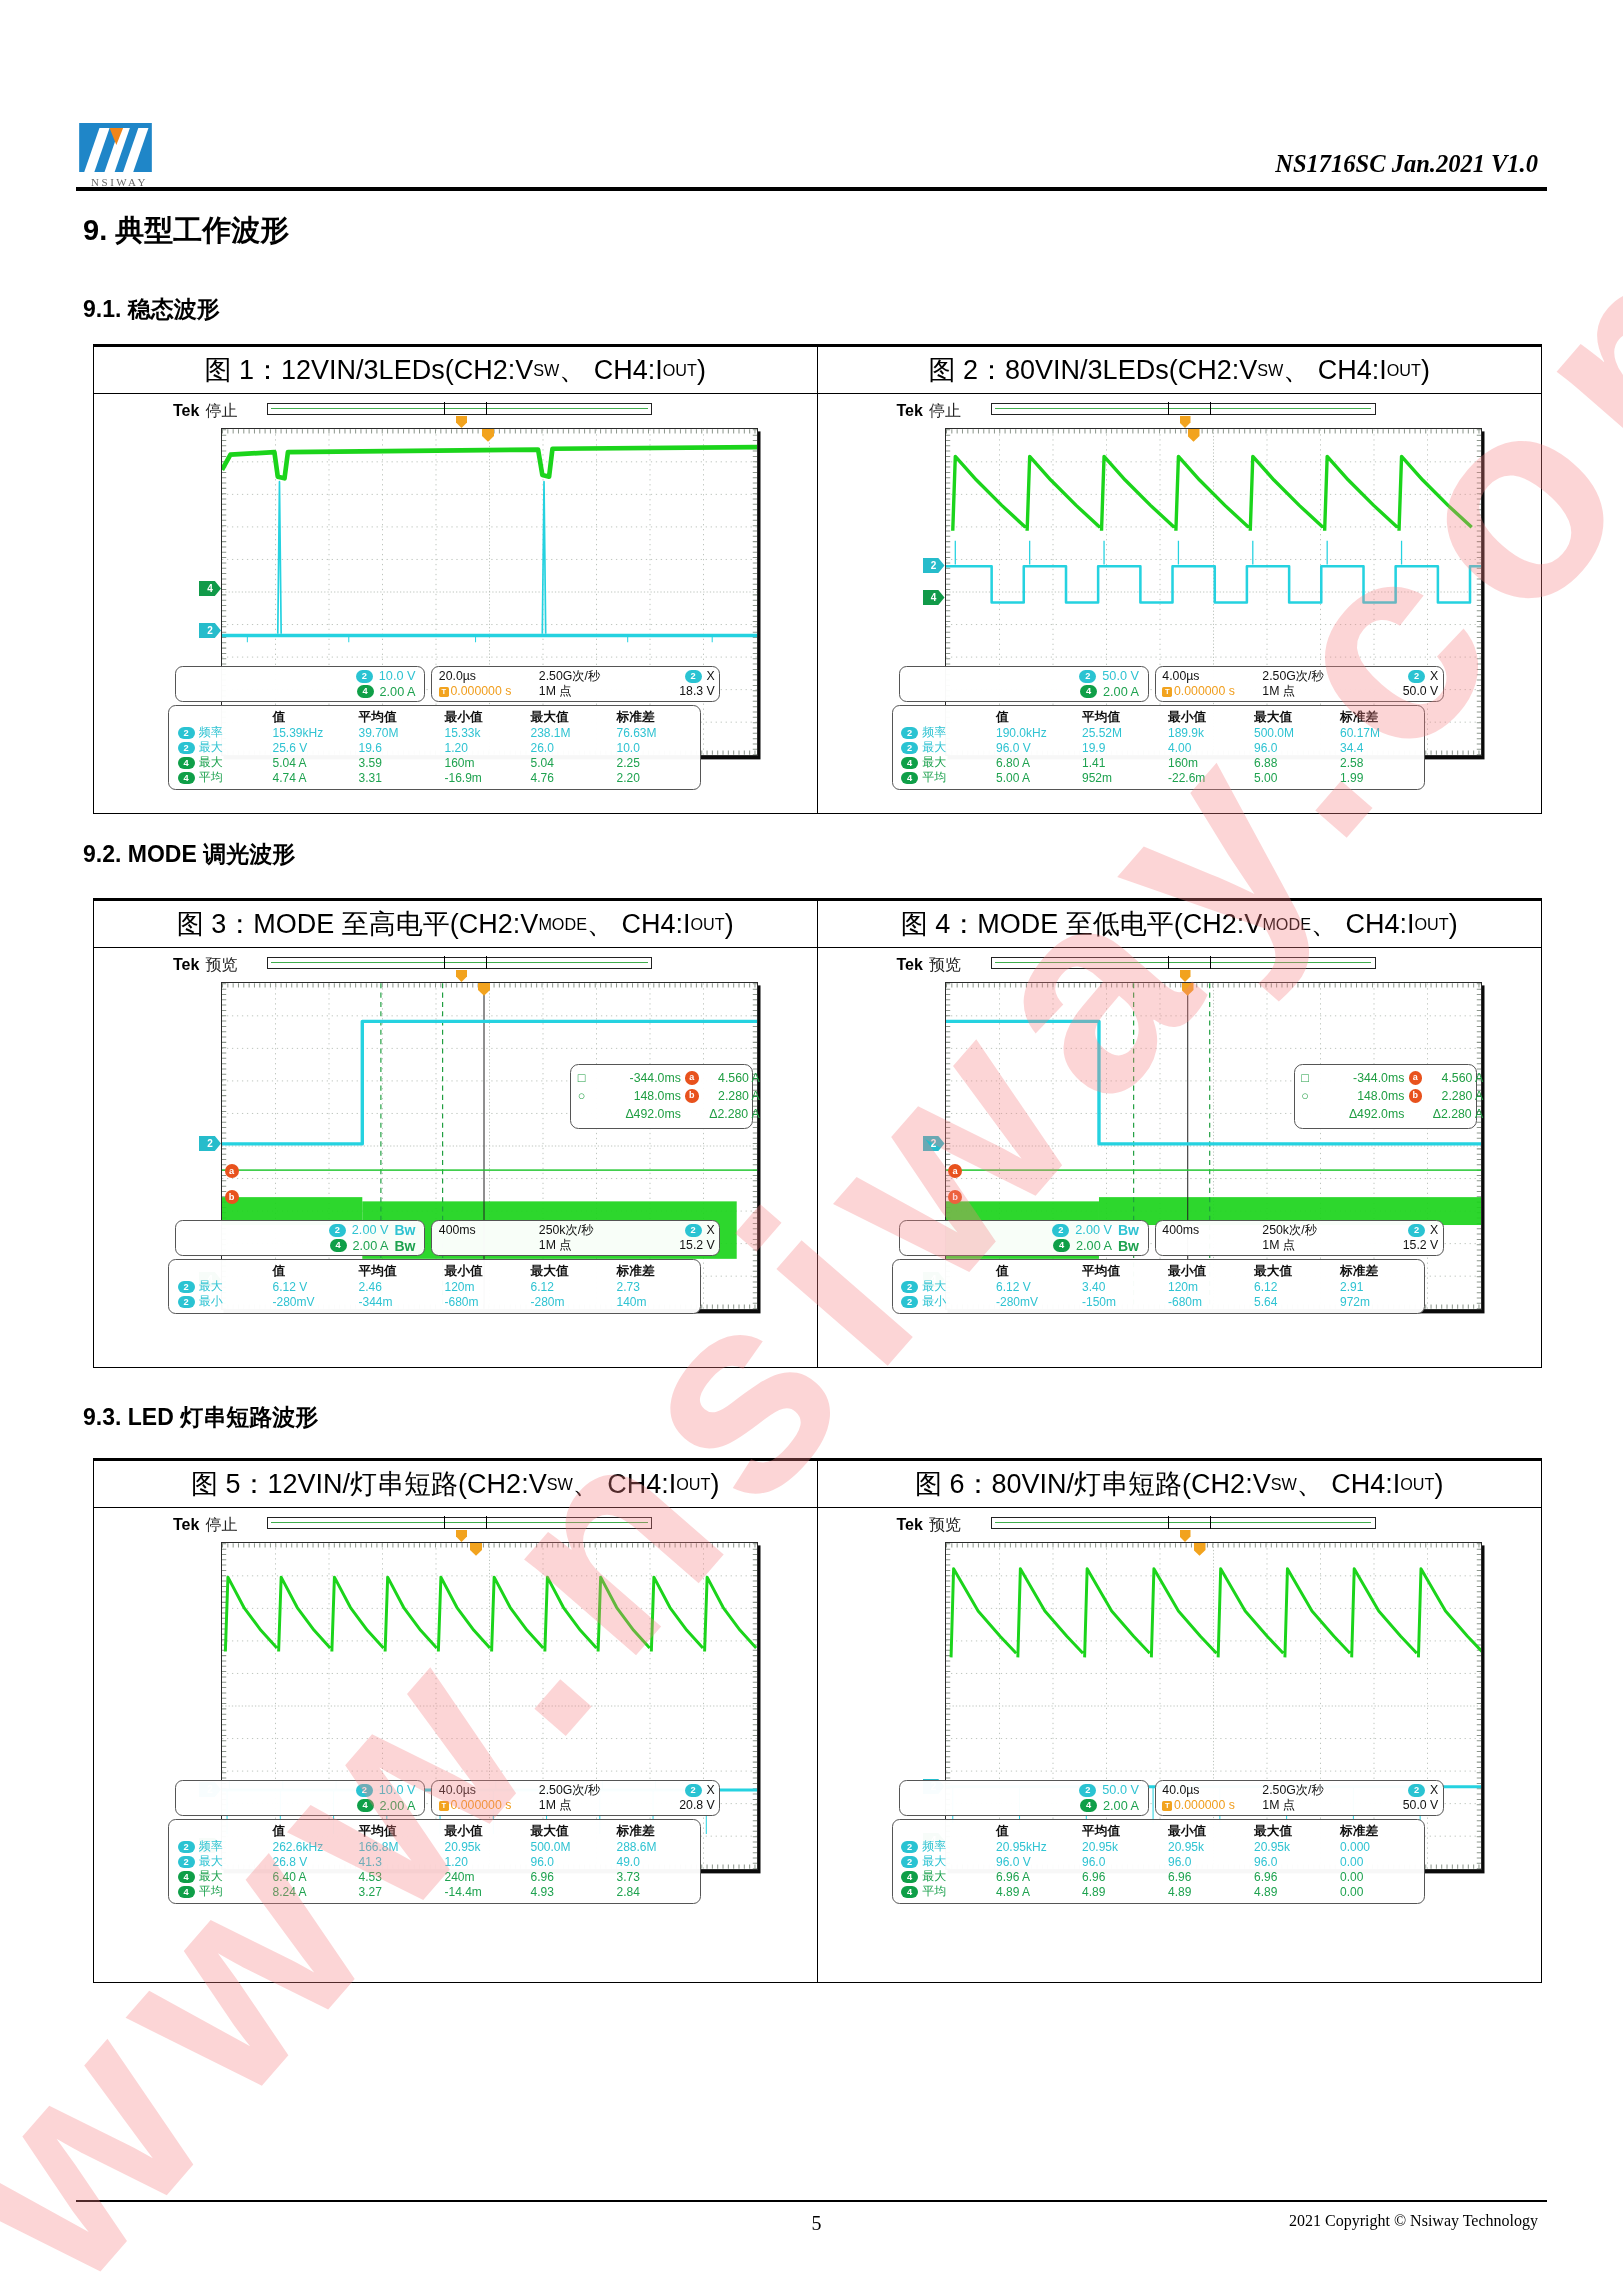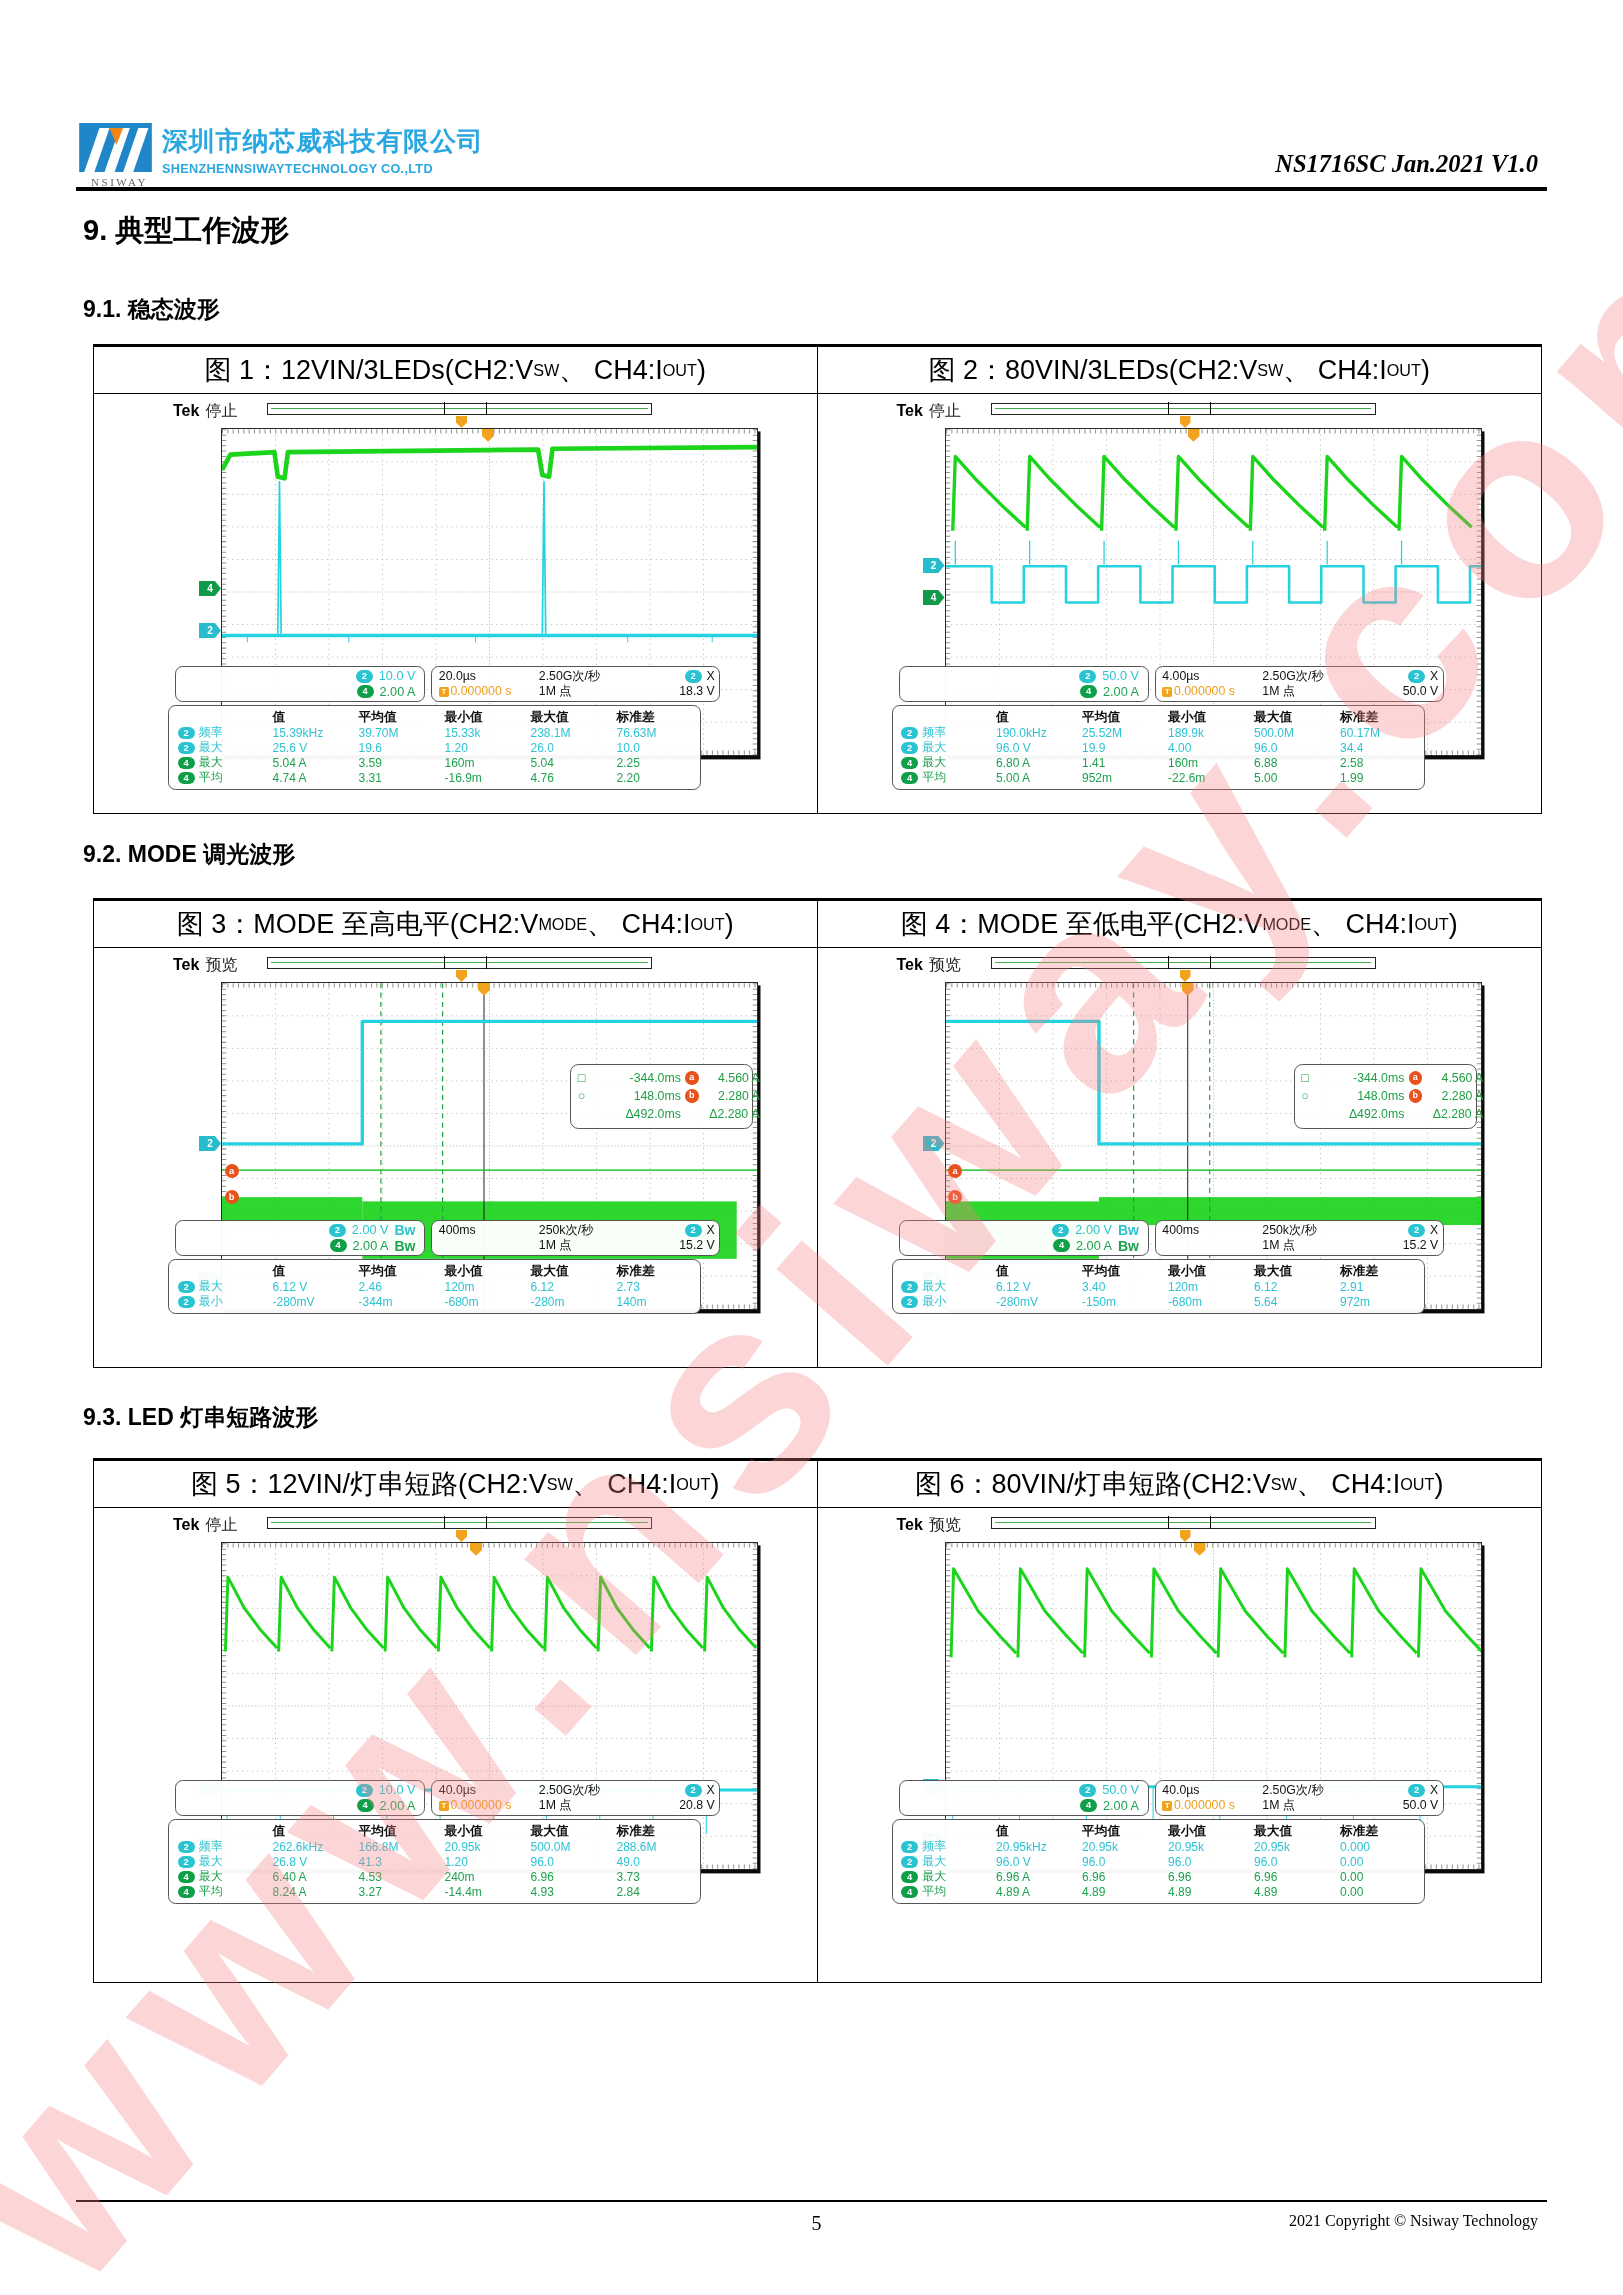--- a/index.html
+++ b/index.html
@@ -90,24 +90,20 @@
   <div class="abs logo-wrap">
     <svg width="73" height="49" viewBox="0 0 86 58">
       <rect x="0" y="0" width="86" height="58" fill="#1f86c8"></rect>
       <polygon points="6,58 24,6 36,6 18,58" fill="#fff"></polygon>
       <polygon points="30,58 48,6 60,6 42,58" fill="#fff"></polygon>
       <polygon points="52,58 70,6 82,6 64,58" fill="#fff"></polygon>
       <polygon points="36,6 52,6 44,26" fill="#f08519"></polygon>
     </svg>
     <div class="logo-cap">NSIWAY</div>
   </div>
-  <div class="abs company">
-    <div class="company-cn">深圳市纳芯威科技有限公司</div>
-    <div class="company-en">SHENZHENNSIWAYTECHNOLOGY CO.,LTD</div>
-  </div>
   <div class="abs doc-ref">NS1716SC Jan.2021 V1.0</div>
   <div class="abs hdr-rule"></div>
 
   <div class="abs h1">9.  典型工作波形</div>
   <div class="abs h2" style="top:294px">9.1. 稳态波形</div>
   <div class="abs h2" style="top:839px">9.2. MODE 调光波形</div>
   <div class="abs h2" style="top:1402px">9.3. LED 灯串短路波形</div>
 
   <div class="abs figtable" style="top:344px">
     <div class="caprow">

